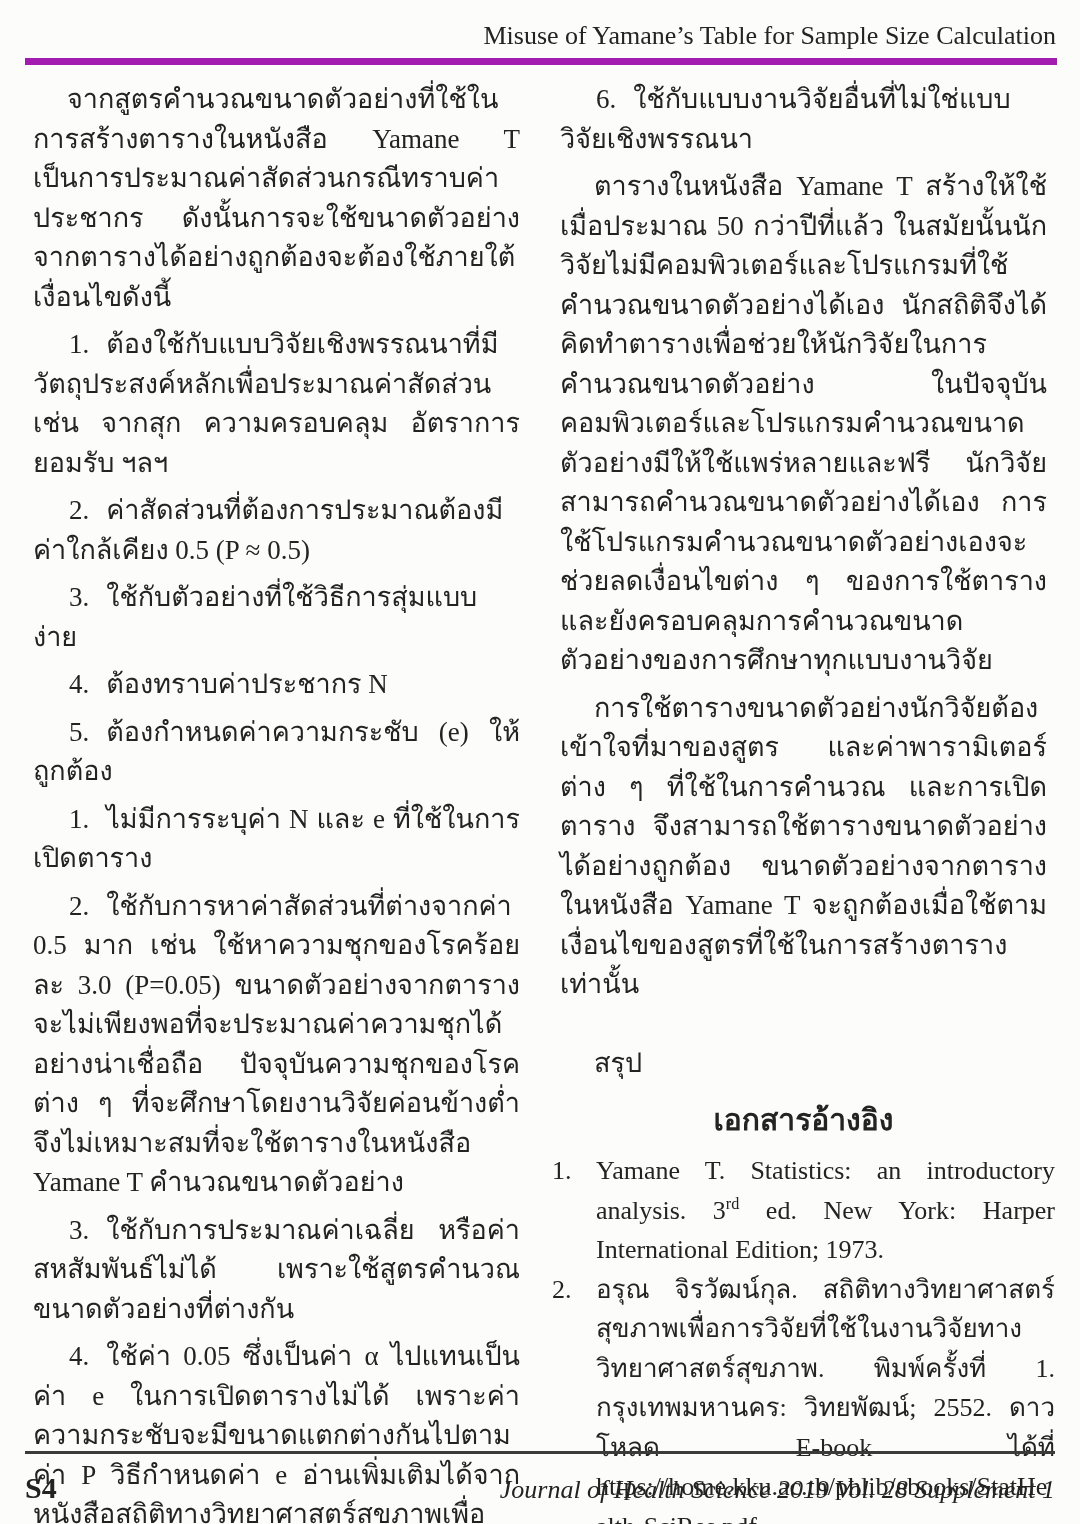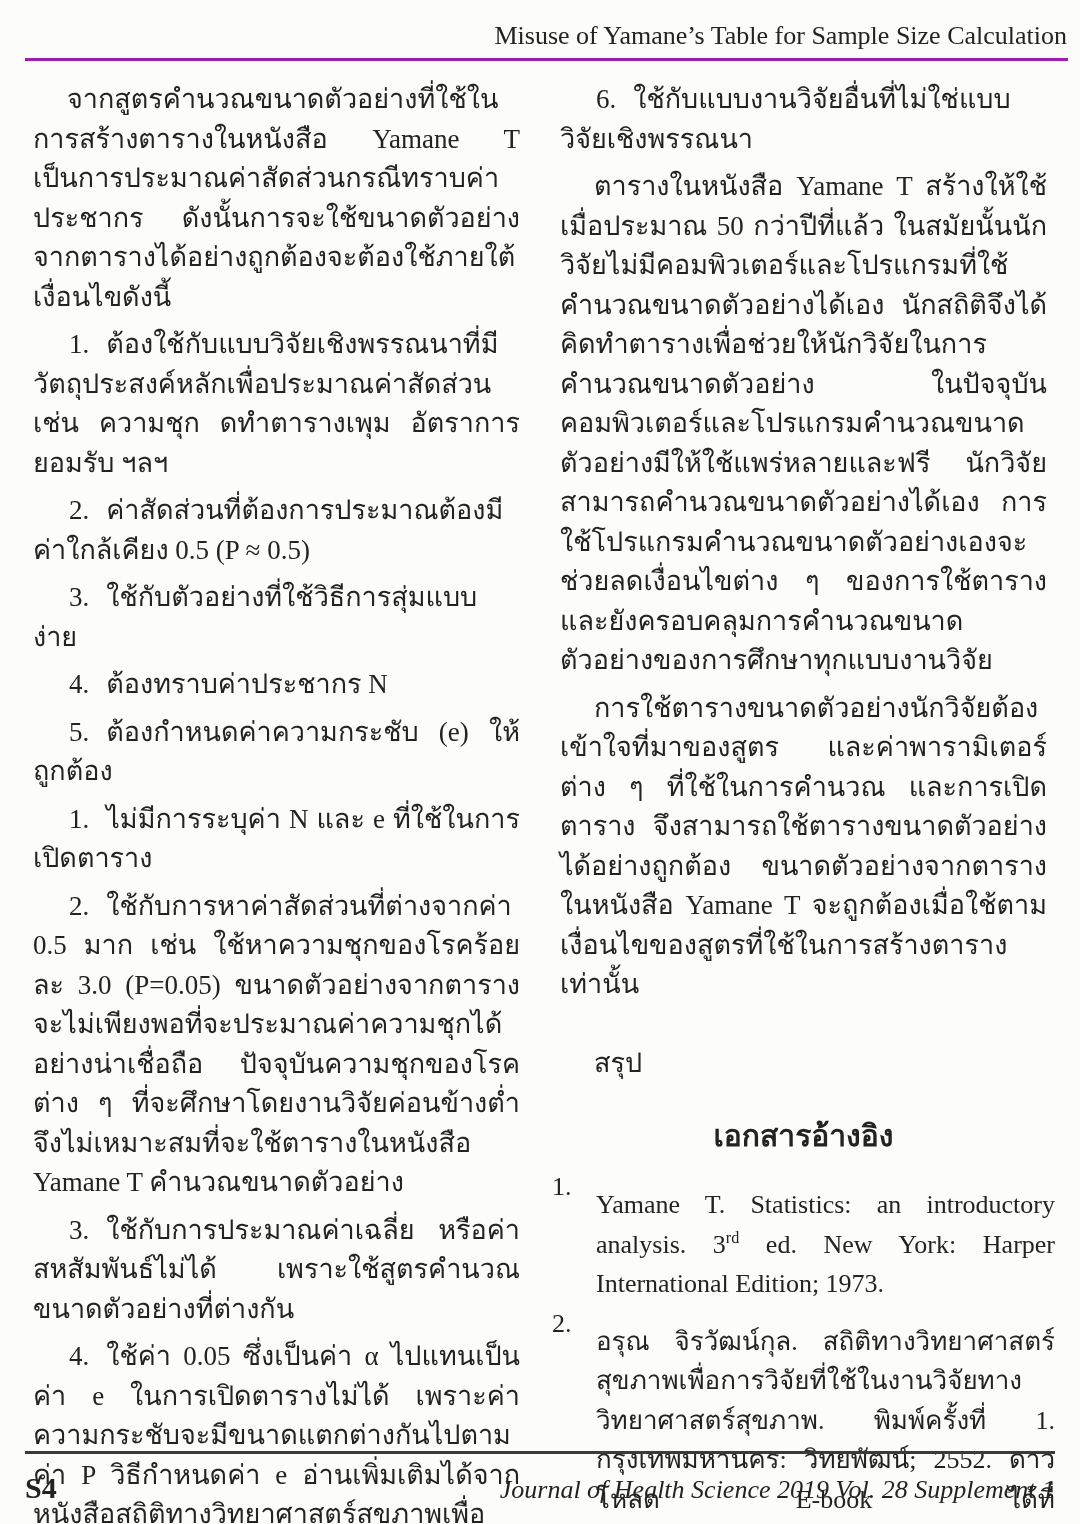--- a/index.html
+++ b/index.html
@@ -7,23 +7,23 @@
     position: relative;
     width: 1080px;
     height: 1524px;
     background: #fcfcfb;
     color: #232323;
     font-family: "Liberation Serif", "DejaVu Serif", serif;
     overflow: hidden;
   }
   .page-header {
     position: absolute;
-    left: 25px; right: 12px; top: 0;
+    left: 25px; right: 23px; top: 0;
     height: 58px;
-    border-bottom: 3px solid #a21caf;
+    border-bottom: 7px solid #a21caf;
     text-align: right;
   }
   .running-title {
     position: absolute;
     right: 1px; bottom: 7px;
     font-size: 26px;
     white-space: nowrap;
   }
   .content {
     position: absolute;
@@ -42,35 +42,35 @@
   .indent { text-indent: 34px; }
   .item { text-indent: 36px; }
   .num { padding-right: 17px; }
   sup.fnote {
     font-size: 0.62em;
     vertical-align: super;
     line-height: 0;
   }
   .summary-heading { margin-top: 39px; }
   .ref-heading {
-    margin: 32px 0 10px 0;
+    margin: 16px 0 10px 0;
     text-align: center;
     font-weight: bold;
     font-size: 30px;
     line-height: 42px;
     text-indent: 0;
   }
   .ref {
     display: flex;
     margin: 0;
     font-size: 26px;
     line-height: 39.5px;
   }
   .ref-num { flex: 0 0 44px; }
-  .ref-body { flex: 1 1 auto; text-align: justify; min-width: 0; overflow-wrap: break-word; margin-top: 18px; }
+  .ref-body { flex: 1 1 auto; text-align: justify; min-width: 0; overflow-wrap: break-word; }
   .page-footer {
     position: absolute;
     left: 25px; right: 25px; top: 1451px;
     border-top: 3px solid #3b3b3b;
     padding-top: 17px;
     display: flex;
     justify-content: space-between;
     align-items: baseline;
   }
   .page-number { font-weight: bold; font-size: 30px; }
@@ -83,21 +83,21 @@
 
   <header class="page-header">
     <div class="running-title">Misuse of Yamane’s Table for Sample Size Calculation</div>
   </header>
 
   <main class="content">
 
     <section class="col">
       <p class="para indent">จากสูตรคำนวณขนาดตัวอย่างที่ใช้ในการสร้างตารางในหนังสือ Yamane T เป็นการประมาณค่าสัดส่วนกรณีทราบค่าประชากร ดังนั้นการจะใช้ขนาดตัวอย่างจากตารางได้อย่างถูกต้องจะต้องใช้ภายใต้เงื่อนไขดังนี้</p>
 
-      <p class="para item"><span class="num">1.</span><span>ต้องใช้กับแบบวิจัยเชิงพรรณนาที่มีวัตถุประสงค์หลักเพื่อประมาณค่าสัดส่วน เช่น ความชุก ดทำตารางเพุม อัตราการยอมรับ ฯลฯ</span></p>
+      <p class="para item"><span class="num">1.</span><span>ต้องใช้กับแบบวิจัยเชิงพรรณนาที่มีวัตถุประสงค์หลักเพื่อประมาณค่าสัดส่วน เช่น จากสุก ความครอบคลุม อัตราการยอมรับ ฯลฯ</span></p>
       <p class="para item"><span class="num">2.</span><span>ค่าสัดส่วนที่ต้องการประมาณต้องมีค่าใกล้เคียง 0.5 (P ≈ 0.5)</span></p>
       <p class="para item"><span class="num">3.</span><span>ใช้กับตัวอย่างที่ใช้วิธีการสุ่มแบบง่าย</span></p>
       <p class="para item"><span class="num">4.</span><span>ต้องทราบค่าประชากร N</span></p>
       <p class="para item"><span class="num">5.</span><span>ต้องกำหนดค่าความกระชับ (e) ให้ถูกต้อง</span></p>
 
 
       <p class="para item"><span class="num">1.</span><span>ไม่มีการระบุค่า N และ e ที่ใช้ในการเปิดตาราง</span></p>
       <p class="para item"><span class="num">2.</span><span>ใช้กับการหาค่าสัดส่วนที่ต่างจากค่า 0.5 มาก เช่น ใช้หาความชุกของโรคร้อยละ 3.0 (P=0.05) ขนาดตัวอย่างจากตารางจะไม่เพียงพอที่จะประมาณค่าความชุกได้อย่างน่าเชื่อถือ ปัจจุบันความชุกของโรคต่าง ๆ ที่จะศึกษาโดยงานวิจัยค่อนข้างต่ำจึงไม่เหมาะสมที่จะใช้ตารางในหนังสือ Yamane T คำนวณขนาดตัวอย่าง</span></p>
       <p class="para item"><span class="num">3.</span><span>ใช้กับการประมาณค่าเฉลี่ย หรือค่าสหสัมพันธ์ไม่ได้ เพราะใช้สูตรคำนวณขนาดตัวอย่างที่ต่างกัน</span></p>
       <p class="para item"><span class="num">4.</span><span>ใช้ค่า 0.05 ซึ่งเป็นค่า α ไปแทนเป็นค่า e ในการเปิดตารางไม่ได้ เพราะค่าความกระชับจะมีขนาดแตกต่างกันไปตามค่า P วิธีกำหนดค่า e อ่านเพิ่มเติมได้จากหนังสือสถิติทางวิทยาศาสตร์สุขภาพเพื่อการวิจัย</span><sup class="fnote">(2)</sup></p>

